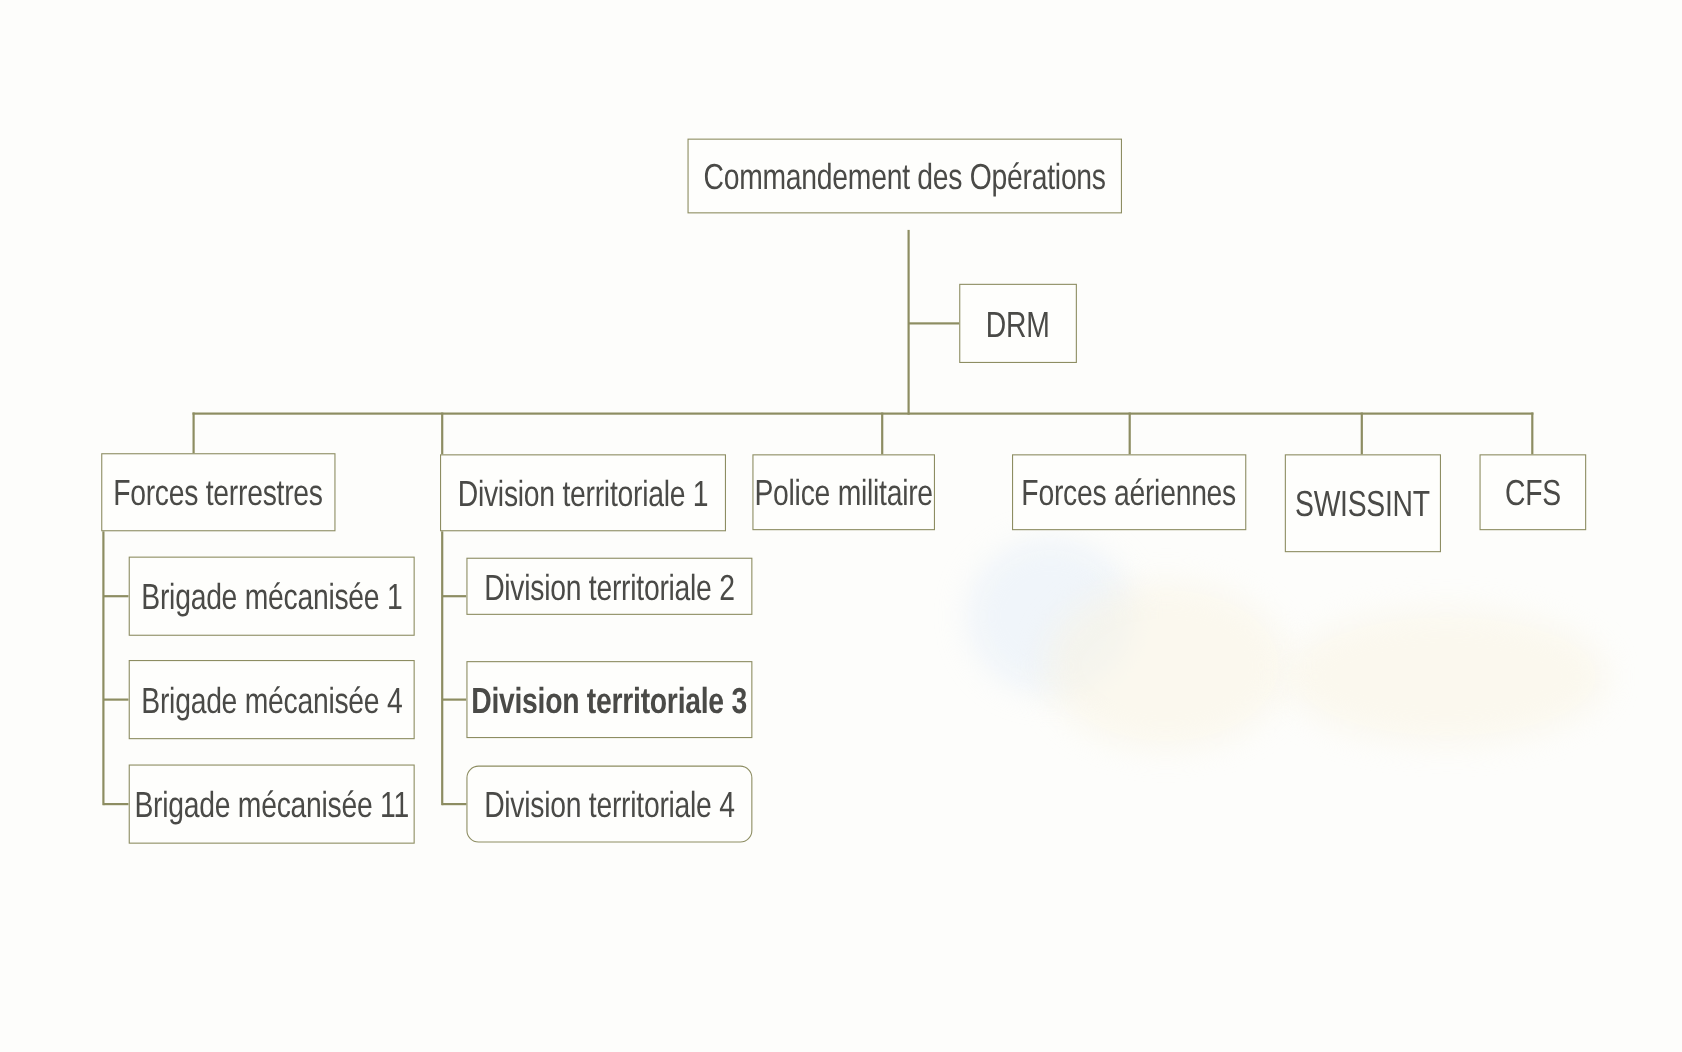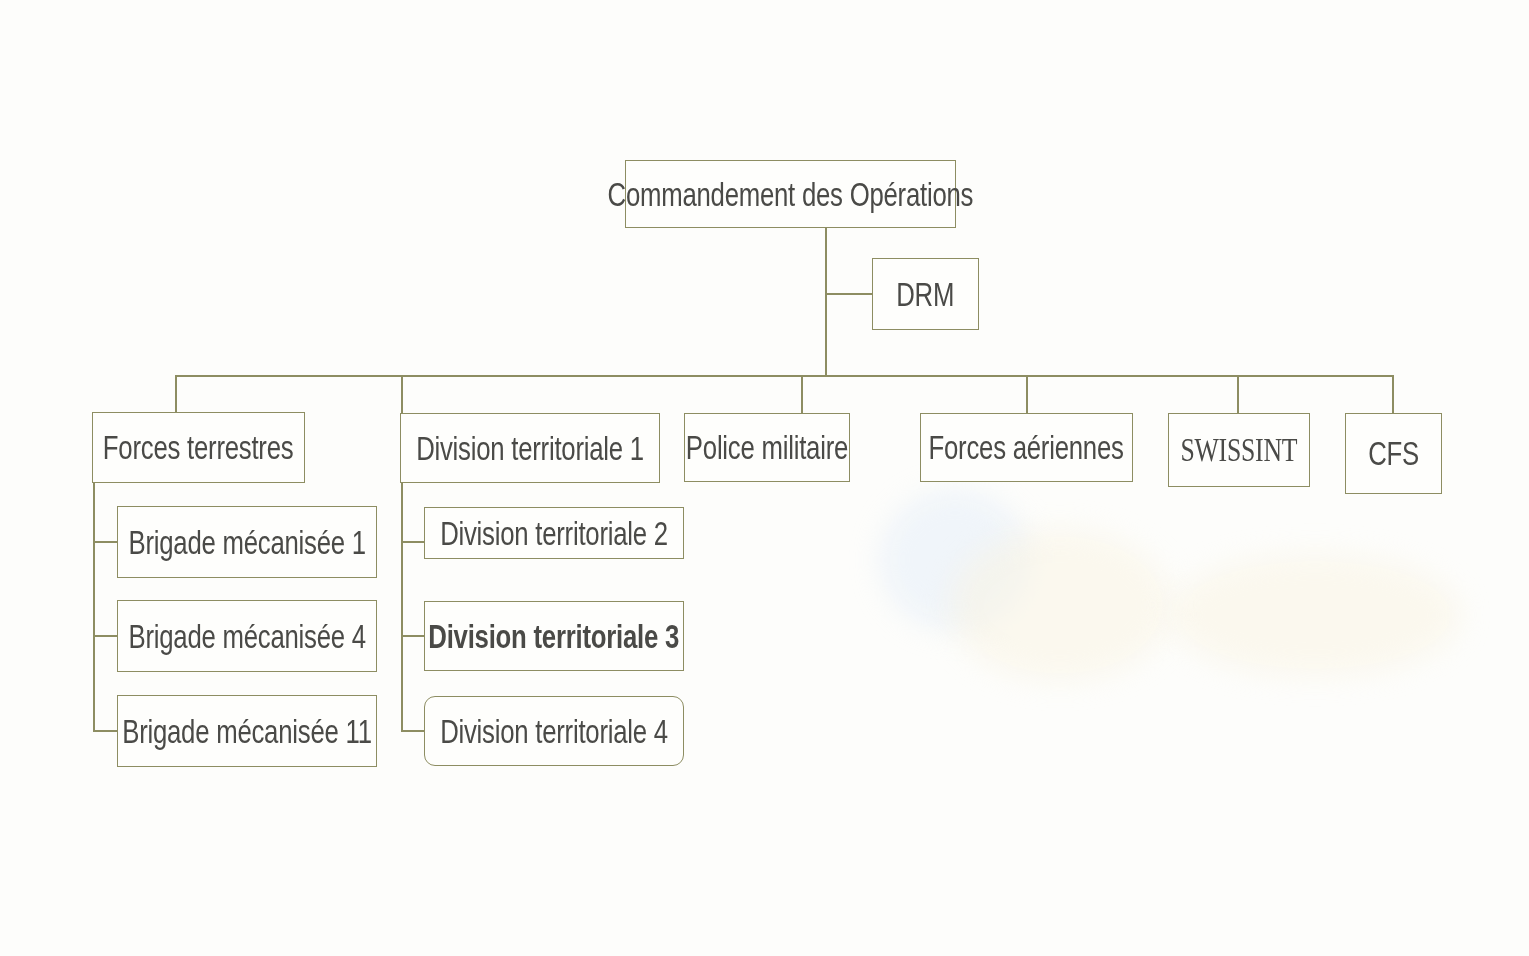--- a/index.html
+++ b/index.html
@@ -71,21 +71,21 @@
   <div class="line" style="left:402px;top:730px;width:22px;height:2px;"></div>
   <div class="line" style="left:801px;top:375px;width:2px;height:39px;"></div>
   <div class="line" style="left:1026px;top:375px;width:2px;height:39px;"></div>
   <div class="line" style="left:1237px;top:375px;width:2px;height:39px;"></div>
   <div class="line" style="left:1392px;top:375px;width:2px;height:39px;"></div>
   <div class="line" style="left:93px;top:482px;width:2px;height:250px;"></div>
   <div class="line" style="left:94px;top:541px;width:23px;height:2px;"></div>
   <div class="line" style="left:94px;top:635px;width:23px;height:2px;"></div>
   <div class="line" style="left:94px;top:730px;width:23px;height:2px;"></div>
 
-  <div class="node" style="left:625px;top:160px;width:331px;height:68px;">
+  <div class="node" style="left:625px;top:126px;width:395px;height:68px;">
     <span class="lbl">Commandement des Opérations</span>
   </div>
 
   <div class="node" style="left:872px;top:258px;width:107px;height:72px;">
     <span class="lbl">DRM</span>
   </div>
 
   <div class="node" style="left:92px;top:412px;width:213px;height:71px;">
     <span class="lbl">Forces terrestres</span>
   </div>
@@ -119,21 +119,21 @@
   </div>
 
   <div class="node" style="left:684px;top:413px;width:166px;height:69px;">
     <span class="lbl">Police militaire</span>
   </div>
 
   <div class="node" style="left:920px;top:413px;width:213px;height:69px;">
     <span class="lbl">Forces aériennes</span>
   </div>
 
-  <div class="node" style="left:1168px;top:413px;width:142px;height:74px;font-family:Liberation Serif, serif;">
+  <div class="node" style="left:1168px;top:413px;width:142px;height:89px;">
     <span class="lbl">SWISSINT</span>
   </div>
 
-  <div class="node" style="left:1345px;top:413px;width:97px;height:81px;">
+  <div class="node" style="left:1345px;top:413px;width:97px;height:69px;">
     <span class="lbl">CFS</span>
   </div>
 
 </div>
 
 </body></html>

